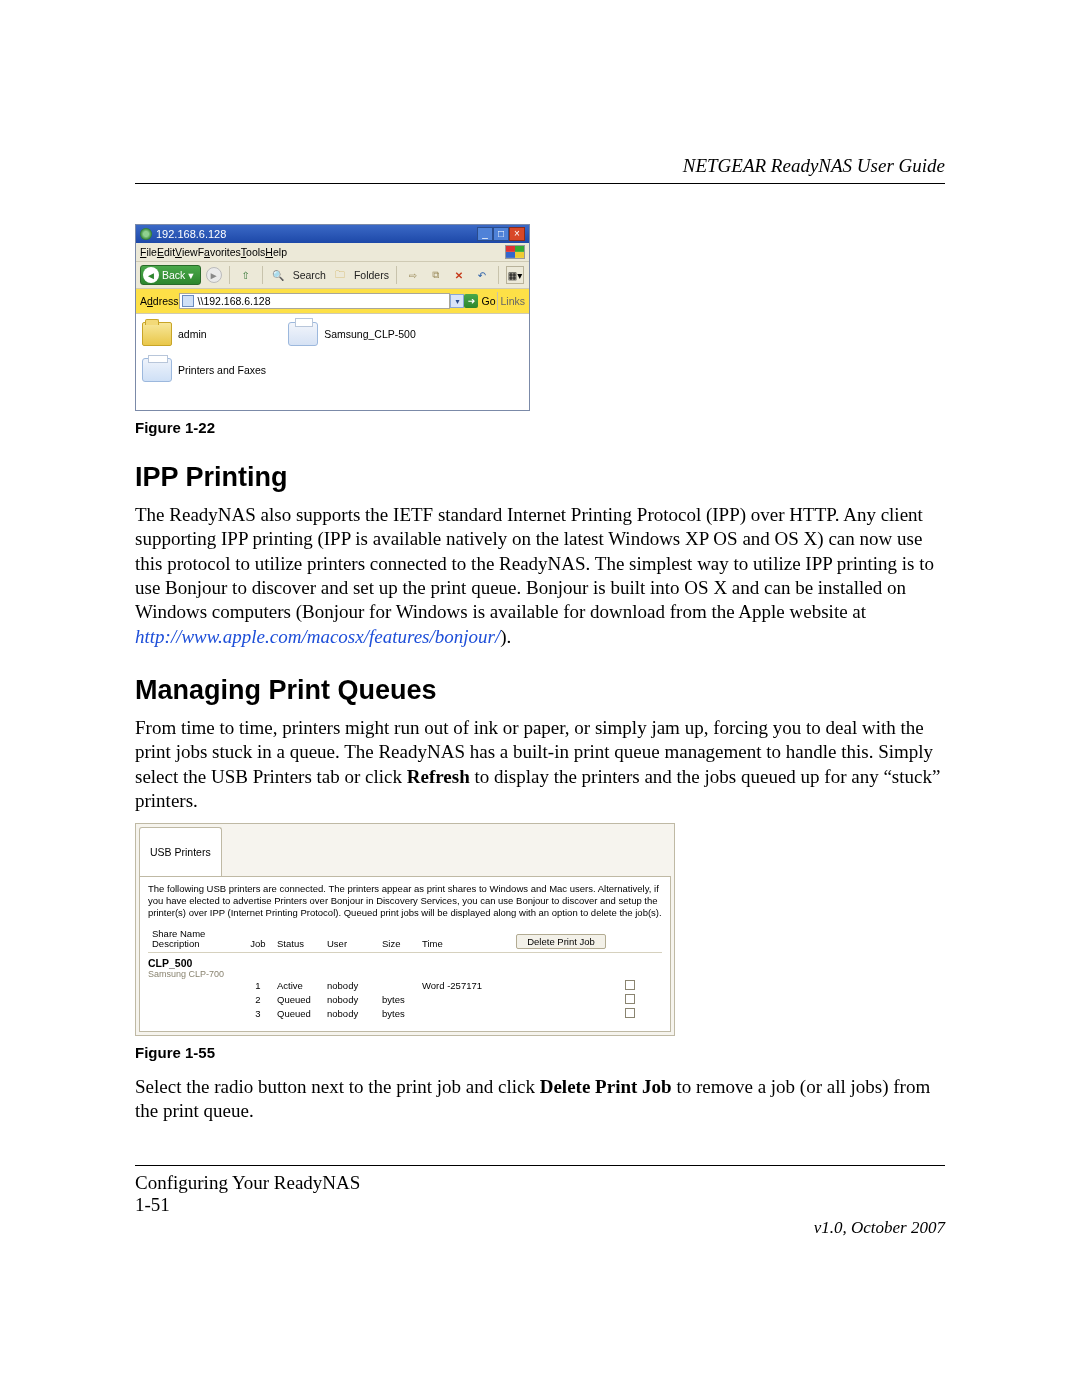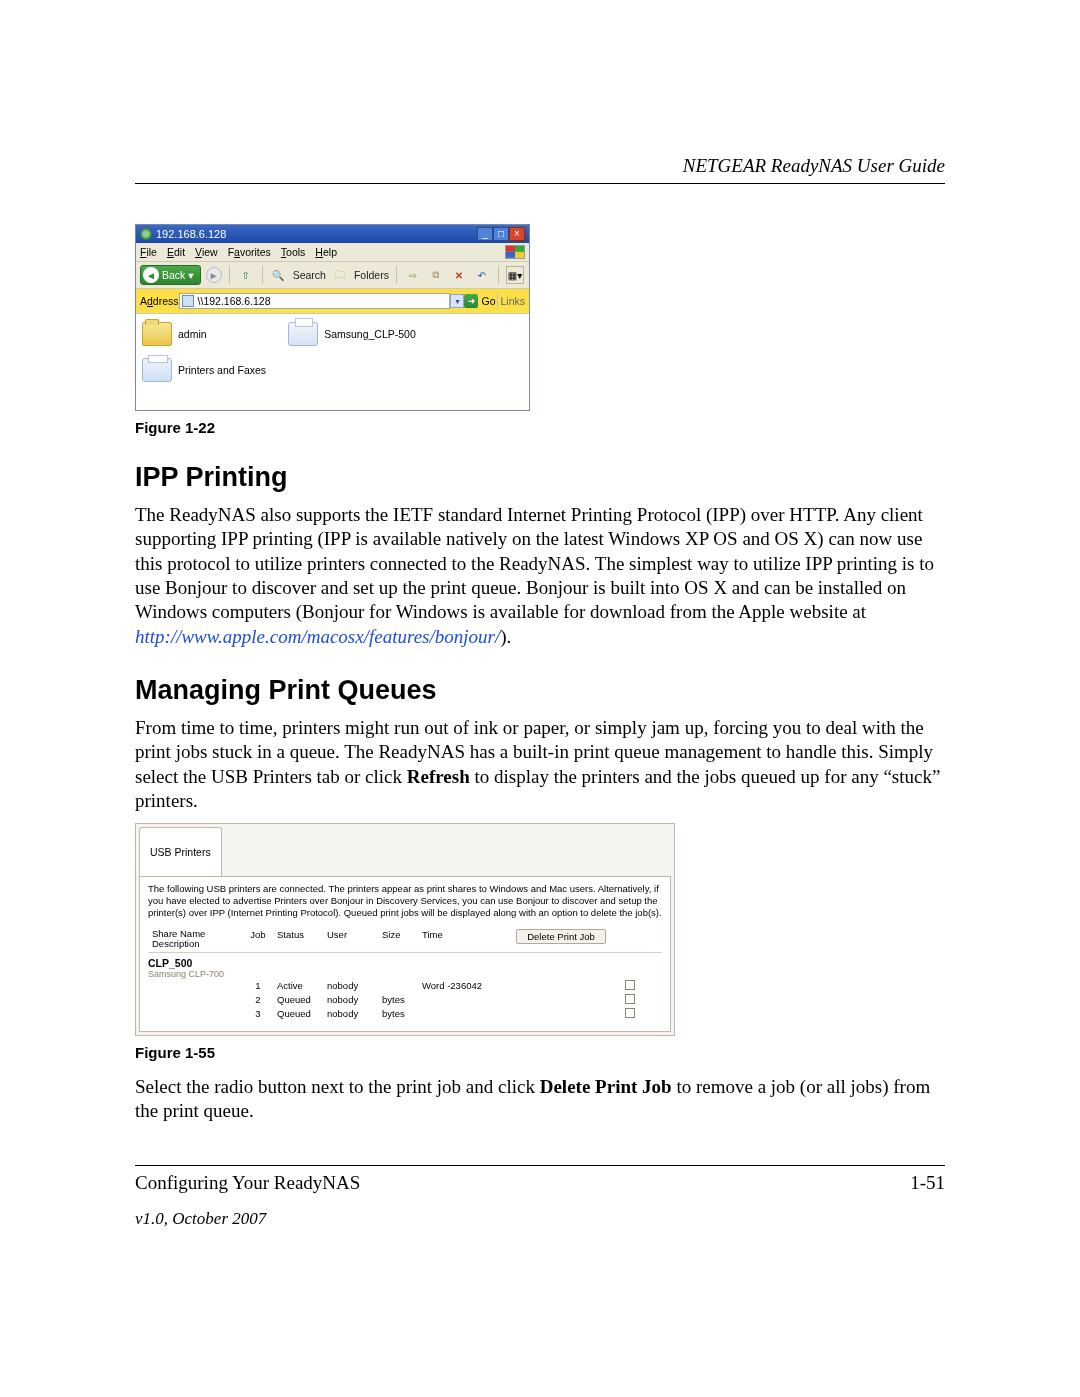--- a/index.html
+++ b/index.html
@@ -51,21 +51,21 @@
   .wb.min { background:#4f82d8; color:#fff; border:1px solid #2a4c8c; }
   .wb.max { background:#4f82d8; color:#fff; border:1px solid #2a4c8c; }
   .wb.cls { background:#d84828; color:#fff; border:1px solid #8c2a18; }
   .tb-menu {
     background: #ece9d8;
     padding: 2px 4px;
     gap: 10px;
     border-bottom: 1px solid #cfcab4;
     justify-content: space-between;
   }
-  .tb-menu .mitems { display: flex; gap: 10px; }
+  .tb-menu .mitems { display: flex; }
   .mi { font-size: 10.5px; }
   .mi u { text-decoration: underline; }
   .win-logo {
     width: 20px; height: 14px; display:inline-block;
     background:
       linear-gradient(90deg,#d33 0 49%,transparent 49% 51%,#3a3 51%) top/100% 49%,
       linear-gradient(90deg,#36c 0 49%,transparent 49% 51%,#ec3 51%) bottom/100% 49%;
     background-repeat:no-repeat; border:1px solid #999;
   }
   .tb-tools {
@@ -136,34 +136,34 @@
     border: 1px solid #bfb9a4;
     font-family: Arial, Helvetica, sans-serif;
     font-size: 10px;
     margin-top: 10px;
   }
   .tabrow { display:flex; padding:3px 3px 0 3px; }
   .tab { background:#fff; border:1px solid #bfb9a4; border-bottom:none; padding:18px 10px; font-size:10.5px; border-radius:3px 3px 0 0; }
   .panel { background:#fff; border:1px solid #bfb9a4; padding:6px 8px 10px 8px; margin:0 3px 3px 3px; font-size:9.5px; }
   .panel .desc { line-height:1.25; margin-bottom:8px; }
   .qtab { width:100%; }
-  .qhead { display:flex; align-items:flex-start; border-bottom:1px solid #d6d1be; padding:2px 0 3px 0; }
+  .qhead { display:flex; align-items:flex-end; border-bottom:1px solid #d6d1be; padding:2px 0 3px 0; }
   .qhead > div, .qrow > div { padding: 0 4px; }
   .c-sn{ width:95px; } .c-job{ width:30px; text-align:center;} .c-st{ width:50px;} .c-us{ width:55px;}
   .c-sz{ width:40px;} .c-tm{ width:88px;} .c-del{ flex:0 0 110px; text-align:center;} .c-rb{ width:28px; text-align:center;}
   .prn-name{ font-weight:bold; font-size:10.5px; margin-top:4px; }
   .prn-sub{ color:#8a8470; font-size:9px; }
   .qrow{ display:flex; align-items:center; font-size:9.5px; padding:1px 0;}
   .delbtn{ display:inline-block; background:#f3f1e9; border:1px solid #b2ab92; padding:1px 10px; font-size:9.5px; border-radius:2px;}
   .rb{ width:10px; height:10px; border:1px solid #8a8470; display:inline-block;}
 
   
   .ftr-rule { border:none; border-top:1px solid #000; margin-top: 42px; margin-bottom:6px;}
-  .ftr-row { display:flex; justify-content:space-between; font-size:19px; }
-  .ftr-ver { text-align:left; font-style:italic; font-size:17px; margin-top:15px;}
+  .ftr-row { display:flex; justify-content:space-between; font-size:19px;flex-direction:column; }
+  .ftr-ver { text-align:right; font-style:italic; font-size:17px; margin-top:2px;}
 
   
   .g { font-family: Arial, sans-serif; }
 </style>
 </head>
 <body>
 
 <div class="page">
 
   <div class="hdr-title">NETGEAR ReadyNAS User Guide</div>
@@ -288,21 +288,21 @@
 
         <div class="prn-name">CLP_500</div>
         <div class="prn-sub">Samsung CLP-700</div>
 
         <div class="qrow">
           <div class="c-sn"></div>
           <div class="c-job">1</div>
           <div class="c-st">Active</div>
           <div class="c-us">nobody</div>
           <div class="c-sz"></div>
-          <div class="c-tm">Word -236042</div>
+          <div class="c-tm">Word -257171</div>
           <div class="c-del"></div>
           <div class="c-rb"><span class="rb"></span></div>
         </div>
         <div class="qrow">
           <div class="c-sn"></div>
           <div class="c-job">2</div>
           <div class="c-st">Queued</div>
           <div class="c-us">nobody</div>
           <div class="c-sz">bytes</div>
           <div class="c-tm"></div>

